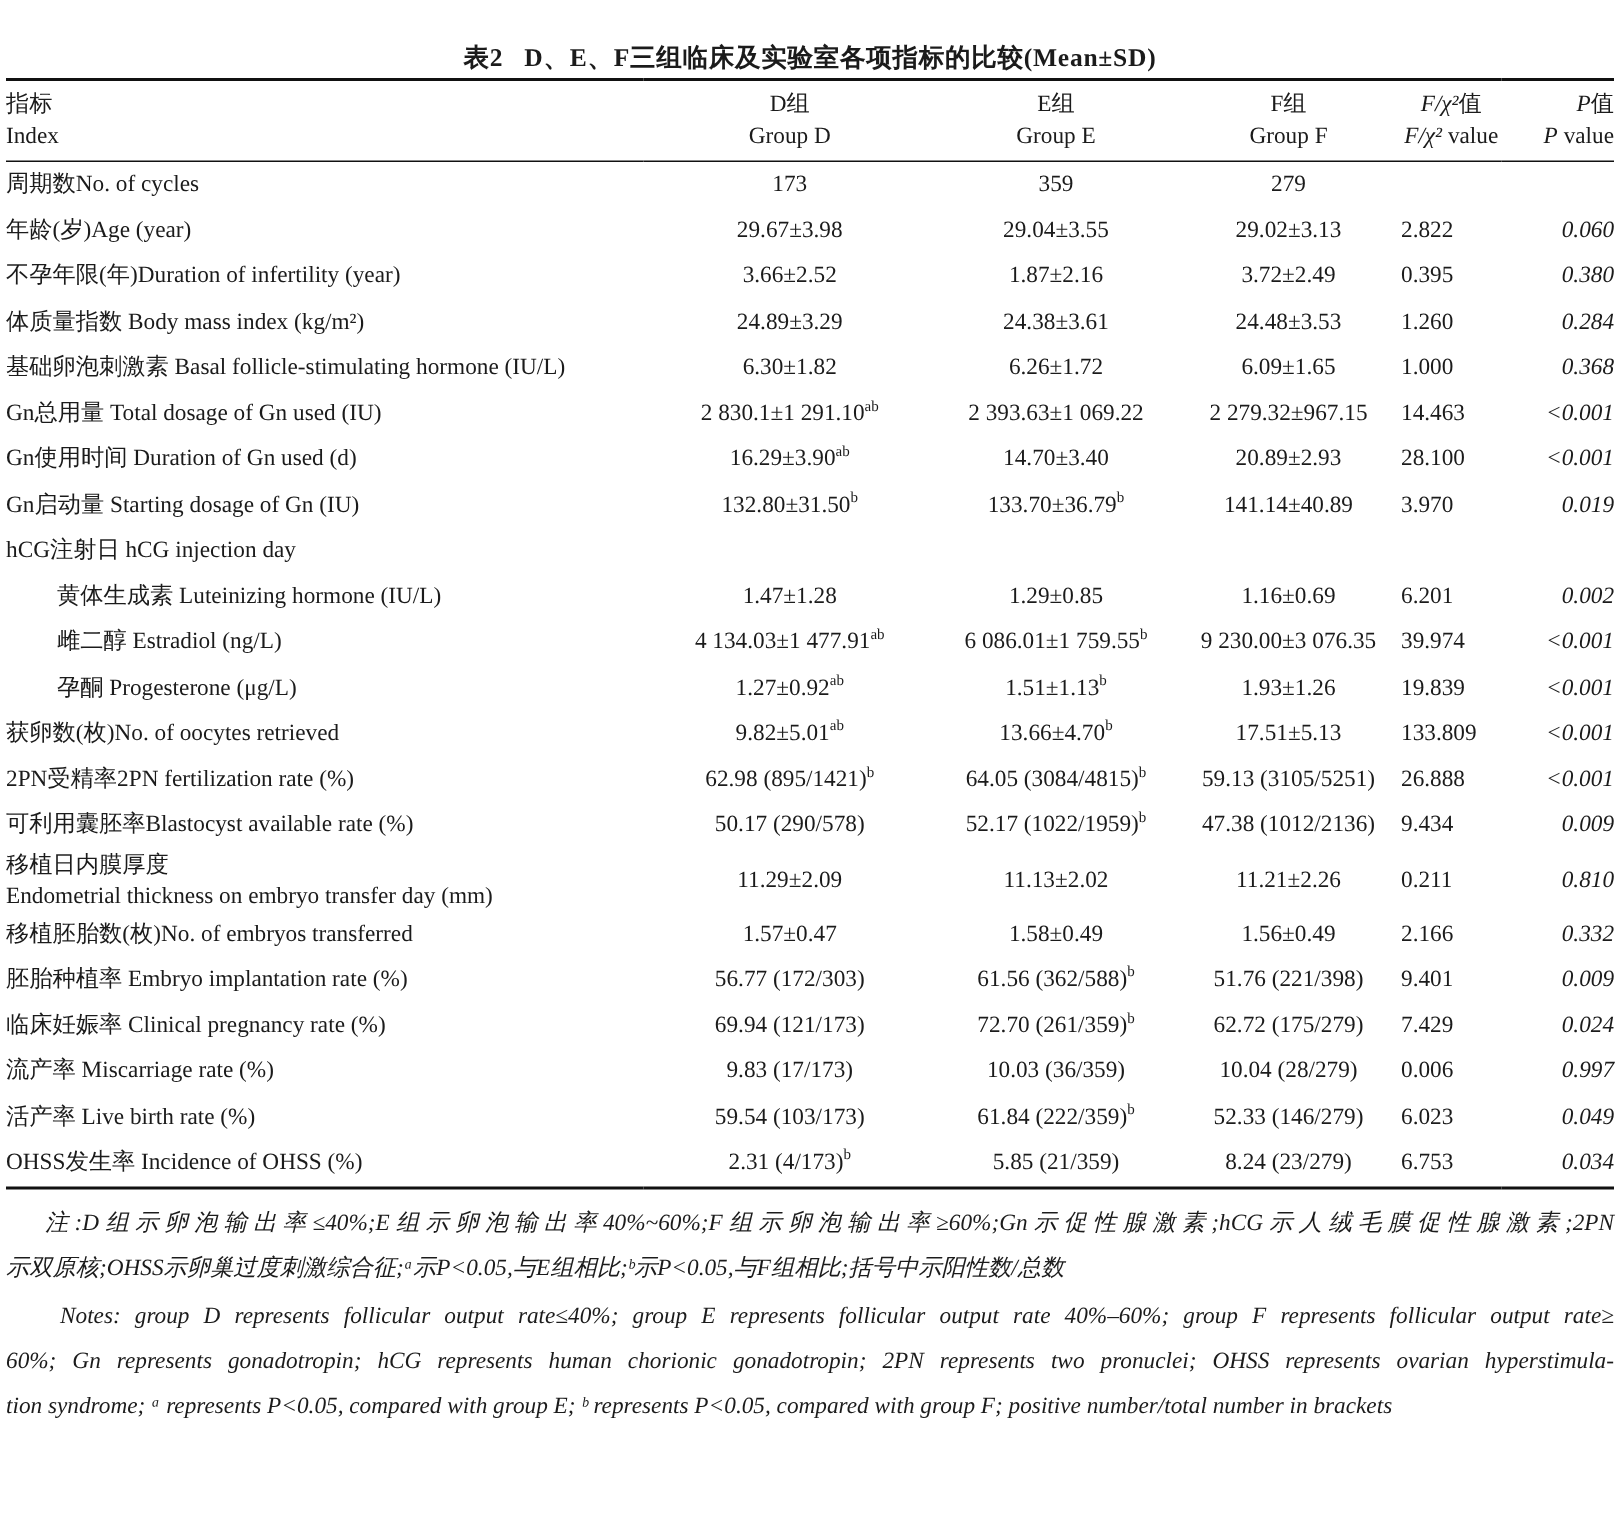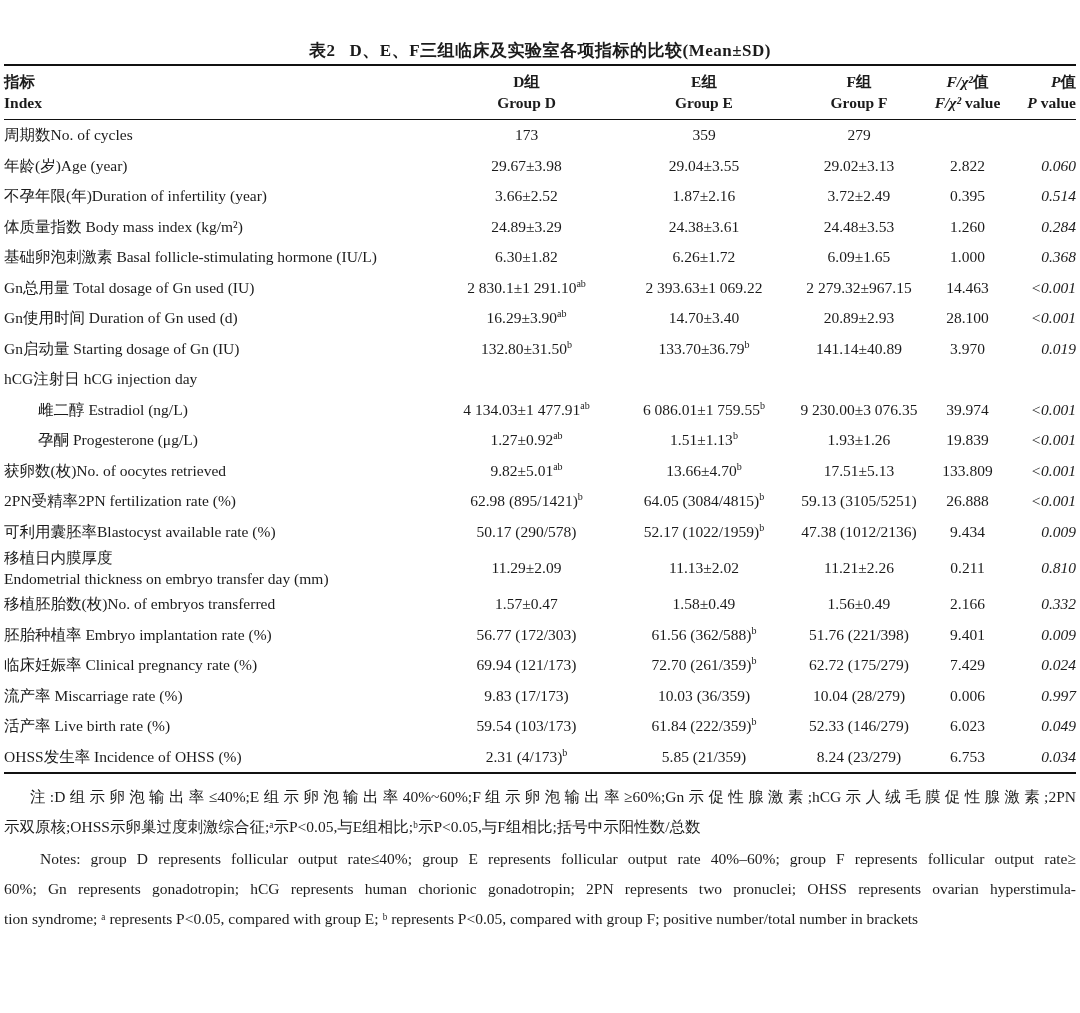--- a/index.html
+++ b/index.html
@@ -4,21 +4,21 @@
 <style>
   html, body { margin: 0; padding: 0; }
   body {
     width: 1080px;
     height: 1013px;
     background: #ffffff;
     color: #1b1b1b;
     font-family: "Liberation Serif", "DejaVu Serif", serif;
     -webkit-font-smoothing: antialiased;
   }
-  .page { width: 1072px; margin: 12px auto; padding-top: 22px; }
+  .page { width: 1072px; margin: 0 auto; padding-top: 22px; }
 
   .title-zh {
     text-align: center;
     font-size: 17px;
     font-weight: bold;
     line-height: 26px;
     margin-top: 4px;
     letter-spacing: 0.5px;
   }
   .title-zh .tlabel { margin-right: 14px; }
@@ -33,21 +33,21 @@
 
   table.cmp {
     width: 100%;
     border-collapse: collapse;
     table-layout: fixed;
     border-top: 2.5px solid #111;
     border-bottom: 2.5px solid #111;
   }
   table.cmp thead th {
     border-bottom: 1.5px solid #111;
-    font-weight: bold;
+    font-weight: normal;
     font-size: 15.5px;
     line-height: 21px;
     padding: 5px 0 6px 0;
     vertical-align: middle;
     white-space: nowrap;
   }
   th.h-left { text-align: left; padding-left: 6px; }
   th.h-center { text-align: center; }
   th.h-right { text-align: right; }
   th.h-chi { padding-right: 4px; text-align: center; }
@@ -58,29 +58,29 @@
     font-size: 15.5px;
     height: 30.5px;
     line-height: 20px;
     padding: 0;
     vertical-align: middle;
     white-space: nowrap;
   }
   td.lbl { text-align: left; padding-left: 6px; overflow: hidden; }
   td.lbl.ind { padding-left: 34px; }
   td.vd, td.ve, td.vf { text-align: center; }
-  td.vchi { text-align: center; padding-right: 12px; }
+  td.vchi { text-align: left; padding-right: 12px; }
   td.vp { text-align: right; padding-right: 24px; font-style: italic; }
   tr.tall td { height: 46px; vertical-align: top; padding-top: 2px; }
   tr.tall td.lbl div { line-height: 21px; }
   tr.tall td.vd, tr.tall td.ve, tr.tall td.vf,
   tr.tall td.vchi, tr.tall td.vp { line-height: 24px; }
   sup { font-size: 10px; line-height: 0; vertical-align: super; letter-spacing: 0; }
 
-  .note { font-size: 15.5px; line-height: 30px; text-align: justify; }
+  .note { font-size: 15.5px; line-height: 30px; text-align: justify; font-style: italic; }
   .note-zh { margin-top: 8px; }
   .note-en { margin-top: 2px; }
   .jline { text-align: justify; text-align-last: justify; }
   .ind-zh { padding-left: 26px; }
   .ind-en { padding-left: 36px; }
 </style>
 </head>
 <body>
 
 <div class="page">
@@ -143,21 +143,21 @@
           <td class="vf">29.02±3.13</td>
           <td class="vchi">2.822</td>
           <td class="vp">0.060</td>
         </tr>
         <tr>
           <td class="lbl">不孕年限(年)Duration of infertility (year)</td>
           <td class="vd">3.66±2.52</td>
           <td class="ve">1.87±2.16</td>
           <td class="vf">3.72±2.49</td>
           <td class="vchi">0.395</td>
-          <td class="vp">0.514</td>
+          <td class="vp">0.380</td>
         </tr>
         <tr>
           <td class="lbl">体质量指数 Body mass index (kg/m²)</td>
           <td class="vd">24.89±3.29</td>
           <td class="ve">24.38±3.61</td>
           <td class="vf">24.48±3.53</td>
           <td class="vchi">1.260</td>
           <td class="vp">0.284</td>
         </tr>
         <tr>
@@ -192,20 +192,28 @@
           <td class="vchi">3.970</td>
           <td class="vp">0.019</td>
         </tr>
         <tr>
           <td class="lbl">hCG注射日 hCG injection day</td>
           <td class="vd"></td>
           <td class="ve"></td>
           <td class="vf"></td>
           <td class="vchi"></td>
           <td class="vp"></td>
+        </tr>
+        <tr>
+          <td class="lbl ind">黄体生成素 Luteinizing hormone (IU/L)</td>
+          <td class="vd">1.47±1.28</td>
+          <td class="ve">1.29±0.85</td>
+          <td class="vf">1.16±0.69</td>
+          <td class="vchi">6.201</td>
+          <td class="vp">0.002</td>
         </tr>
         <tr>
           <td class="lbl ind">雌二醇 Estradiol (ng/L)</td>
           <td class="vd">4 134.03±1 477.91<sup>ab</sup></td>
           <td class="ve">6 086.01±1 759.55<sup>b</sup></td>
           <td class="vf">9 230.00±3 076.35</td>
           <td class="vchi">39.974</td>
           <td class="vp">&lt;0.001</td>
         </tr>
         <tr>

